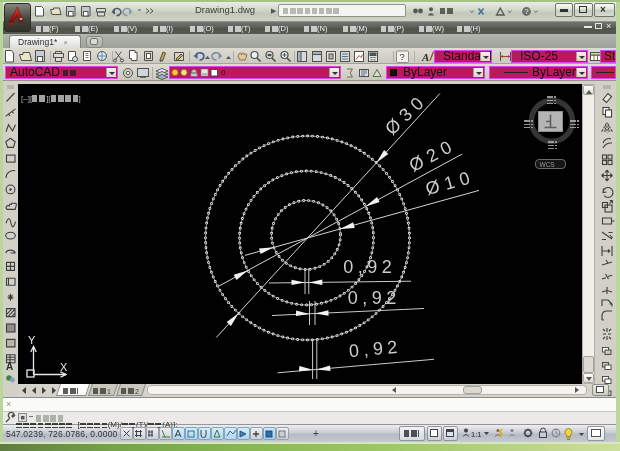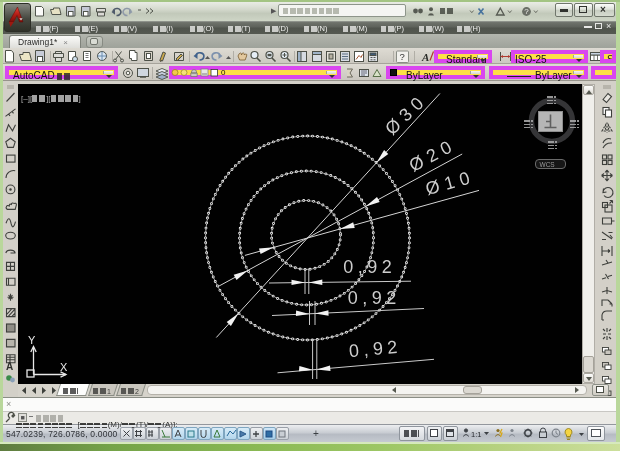--- a/index.html
+++ b/index.html
@@ -7,37 +7,38 @@
 *{box-sizing:border-box;}
 .abs{position:absolute;}
 .cjk{display:inline-block;vertical-align:middle;
   background-image:repeating-linear-gradient(90deg,currentColor 0 5.4px,transparent 5.4px 7.2px);
   opacity:.8;height:7px;}
 .cjk2{display:inline-block;vertical-align:middle;opacity:.9;
   background-image:repeating-linear-gradient(0deg,currentColor 0 1.4px,transparent 1.4px 3.1px);
   -webkit-mask-image:repeating-linear-gradient(90deg,#000 0 5.8px,transparent 5.8px 7.2px);
   height:7px;}
 svg.ic{position:absolute;overflow:visible;}
-.combo{position:absolute;background:#fde047;border:4px solid #d946ef;font-size:10px;color:#111;line-height:11px;}
+.combo{position:absolute;background:#be185d;border:1px solid #d946ef;font-size:12px;color:#111;line-height:11px;}
 .carr{position:absolute;right:1px;top:1px;bottom:1px;width:10px;background:linear-gradient(#f4f3f0,#d7d5ce);border-left:1px solid #a0a39b;}
 .carr:after{content:"";position:absolute;left:2px;top:4px;border:3px solid transparent;border-top:3.5px solid #333;}
 .sbtn{position:absolute;top:427px;width:13px;height:13px;border:1px solid #9aa0a8;border-radius:2px;
   background:linear-gradient(#eef0f2,#cdd2d8);}
 .sbl{background:linear-gradient(#d8ecf8,#b4d6ec);border-color:#7fa6c0;}
 .wbtn{position:absolute;top:3px;height:14px;border:1px solid #70766c;border-radius:2px;
   background:linear-gradient(#fbfcfa,#dde1d9 45%,#c6ccc0 50%,#d7dcd1);}
 </style>
 </head>
 <body>
 <div id="win" style="position:absolute;left:0;top:0;width:620px;height:451px;">
 
 <div class="abs" style="left:0;top:0;width:620px;height:451px;background:#b9d79b;"></div>
 <div class="abs" style="left:0;top:0;width:620px;height:2px;background:#a3c483;"></div>
 
 <div class="abs" style="left:3px;top:2px;width:613px;height:19px;background:linear-gradient(#e9ece5,#d3d8cc 40%,#c2c9ba 60%,#ced5c6);"></div>
+<div class="abs" id="titletext" style="left:170px;top:4px;width:110px;height:12px;color:#3a3f36;font-size:9.5px;text-align:center;">Drawing1.dwg</div>
 
 <div class="abs" style="left:271px;top:4px;width:7px;height:13px;color:#555;font-size:7px;line-height:13px;">▶</div>
 <div class="abs" style="left:278px;top:4px;width:128px;height:13px;background:#f4f5f2;border:1px solid #8d958a;border-radius:2px;"></div>
 <div class="abs cjk" style="left:283px;top:8px;width:56px;height:6px;color:#a7ab9f;"></div>
 
 <svg class="ic" style="left:412px;top:6px" width="150" height="11" viewBox="0 0 150 11">
  <g fill="#565a52">
   <circle cx="3.5" cy="5" r="2.4"></circle>
         <circle cx="8.5" cy="5" r="2.4"></circle>
   <circle cx="19" cy="3.2" r="2"></circle>
@@ -225,21 +226,21 @@
  <path d="M497.5 2 v9 M507.5 2 v9" stroke="#4d5048"></path>
         <path d="M497.5 6.5 h10" stroke="#b03a2e"></path>
  <path d="M497.5 6.5 l2.5-1.5 v3 z M507.5 6.5 l-2.5-1.5 v3 z" fill="#b03a2e"></path>
 
  <rect x="587.5" y="2.5" width="10" height="8" fill="#fff" stroke="#4d5048"></rect>
         <path d="M587.5 5 h10 M591 2.5 v8 M594.5 2.5 v8" stroke="#4d5048" stroke-width=".8"></path>
         <rect x="587.5" y="2.5" width="10" height="2.5" fill="#c8d4e2" stroke="#4d5048"></rect>
 </svg>
 
 <div class="combo" style="left:434px;top:50px;width:58px;height:13px;padding-left:8px;">Standard<span class="carr"></span></div>
-<div class="combo" style="left:511px;top:50px;width:77px;height:13px;padding-left:0;">ISO-25<span class="carr"></span></div>
+<div class="combo" style="left:511px;top:50px;width:77px;height:13px;padding-left:8px;">ISO-25<span class="carr"></span></div>
 <div class="combo" style="left:600px;top:50px;width:16px;height:13px;padding-left:3px;overflow:hidden;">Stan</div>
 </div>
 <div id="tb2items">
 <div class="combo" style="left:5px;top:66px;width:113px;height:13px;padding-left:4px;">AutoCAD <span class="cjk" style="width:13px;height:6.5px;color:#222;opacity:.8"></span><span class="carr"></span></div>
 <svg class="ic" style="left:121px;top:66px" width="265" height="14" viewBox="0 0 265 14">
  <g stroke="#4d5048" fill="#e3e1da" stroke-width="1">
   <circle cx="7" cy="7" r="4.5" fill="#d8d5ce"></circle>
           <circle cx="7" cy="7" r="1.8" fill="#f4f3ef"></circle>
   <rect x="16.5" y="2.5" width="11" height="8" fill="#cfd6df"></rect>
           <path d="M19 11 h6" stroke-width="1.5"></path>

